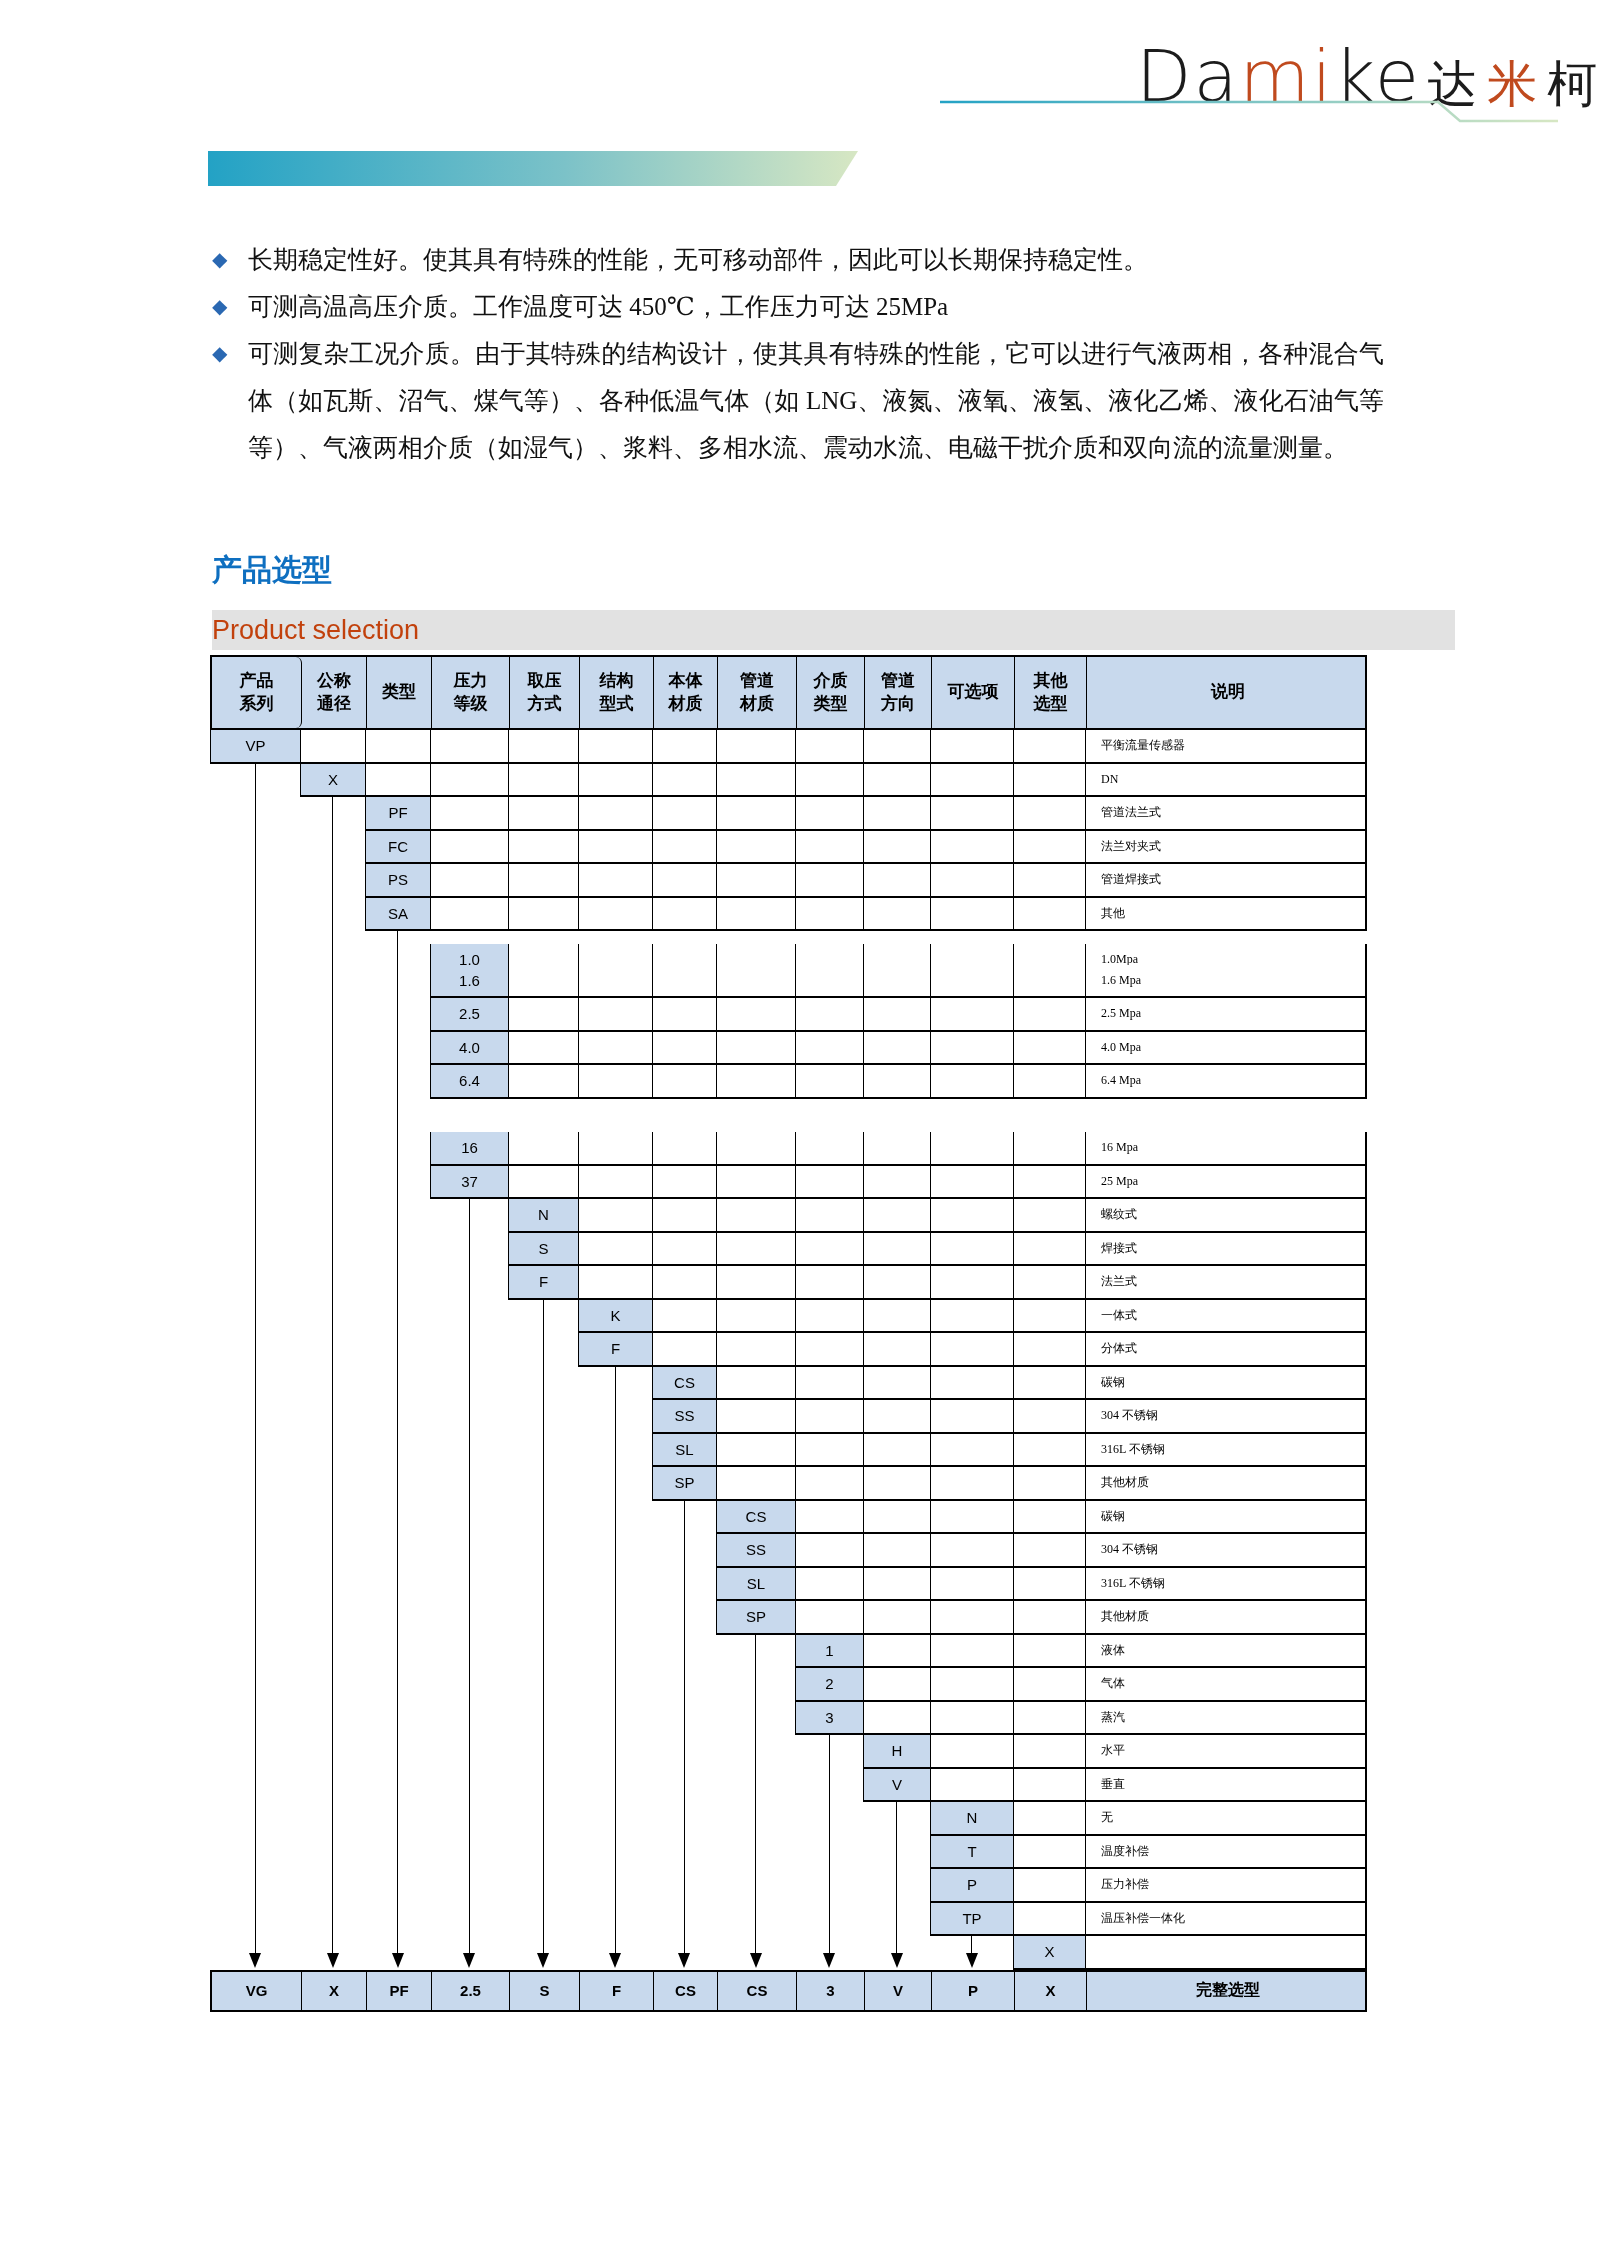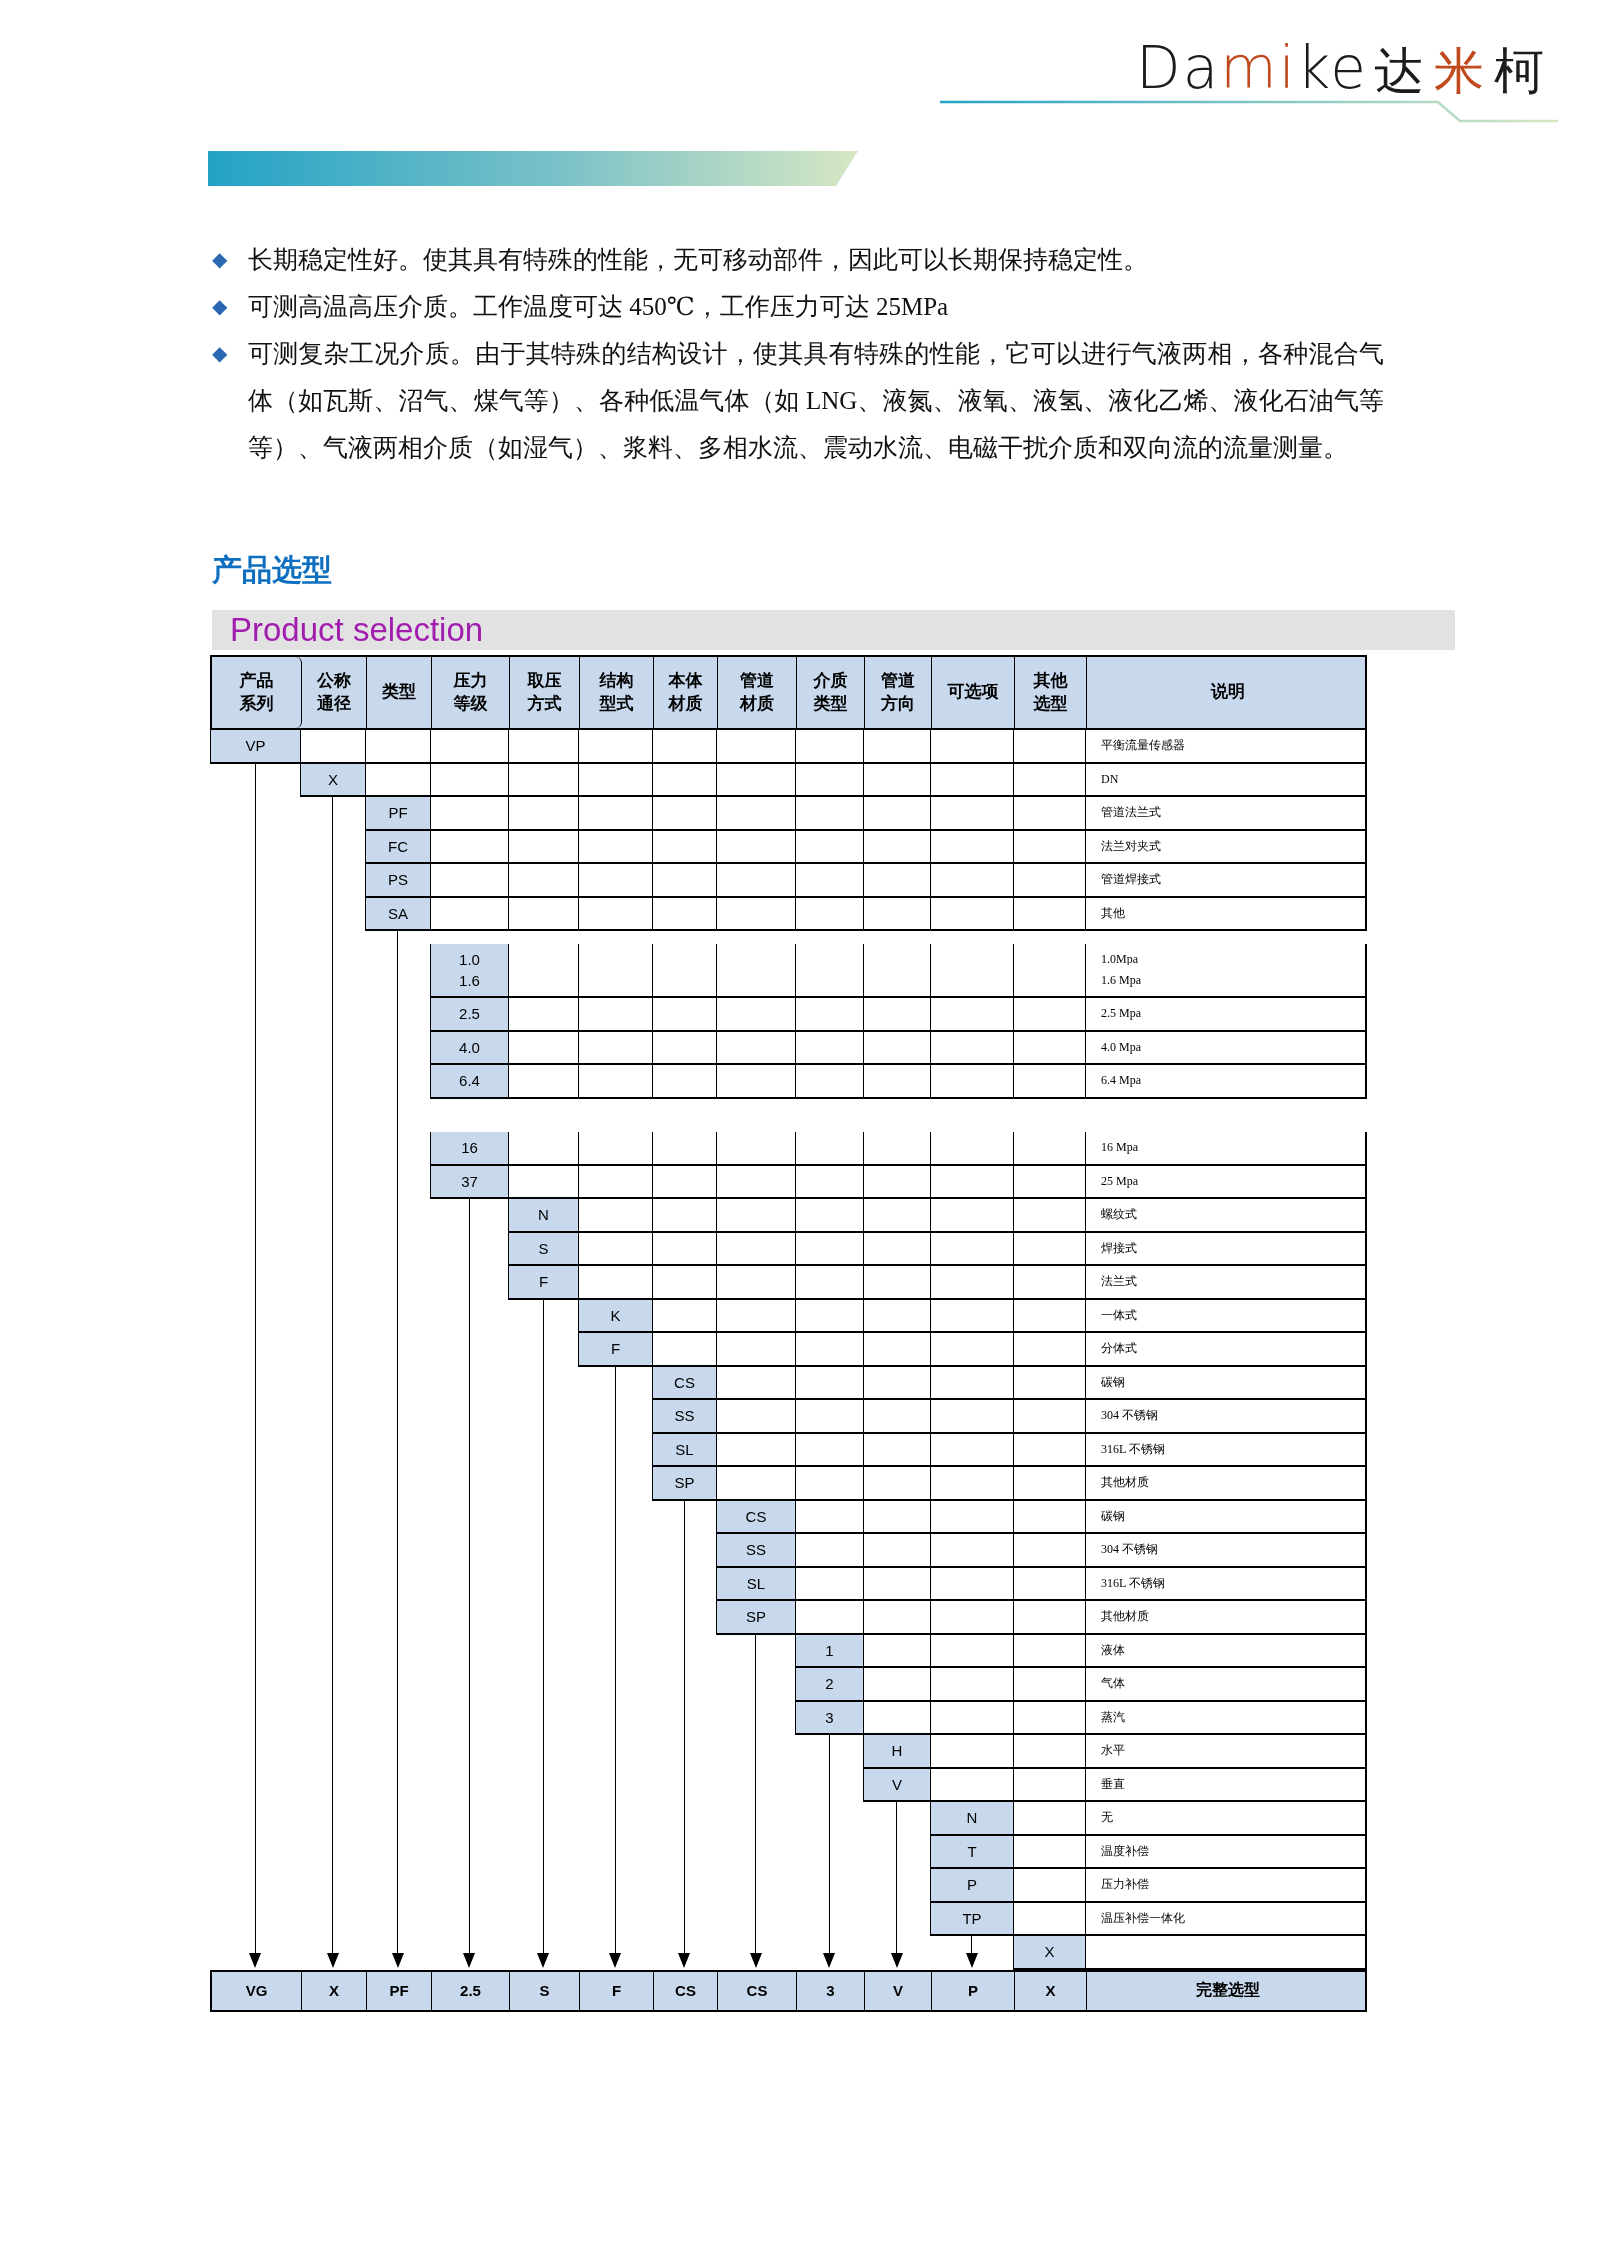--- a/index.html
+++ b/index.html
@@ -1,21 +1,21 @@
 <!DOCTYPE html>
 <html style="--tblue: #c8d9ed;"><head>
 <meta charset="utf-8">
 <style>
   html,body{margin:0;padding:0;background:#888;}
   #page{position:relative;width:1600px;height:2263px;background:#ffffff;overflow:hidden;
         font-family:"Liberation Sans","DejaVu Sans",sans-serif;}
 
   
   #logo{position:absolute;left:1136px;top:34px;display:flex;align-items:baseline;white-space:nowrap;}
-  #logo .lg-latin{font-size:58px;font-weight:300;letter-spacing:2px;font-family:"DejaVu Sans","Liberation Sans",sans-serif;}
+  #logo .lg-latin{font-size:72px;font-weight:300;letter-spacing:2px;font-family:"DejaVu Sans","Liberation Sans",sans-serif;}
   #logo .lg-cjk{font-size:50px;font-weight:300;letter-spacing:4px;margin-left:6px;}
   #logo .dark{color:#1c1c1c;}
   #logo .accent{color:#c04a1e;}
   #logo-line{position:absolute;left:930px;top:92px;width:650px;height:40px;}
 
   
   #teal-bar{position:absolute;left:208px;top:151px;width:650px;height:35px;
             background:linear-gradient(90deg,#23a2c5 0%,#7cc2c8 55%,#d7e7c3 100%);
             clip-path:polygon(0 0,100% 0,calc(100% - 22px) 100%,0 100%);}
 
@@ -23,21 +23,21 @@
   #features{position:absolute;left:212px;top:236px;width:1172px;color:#111;}
   .feature{display:flex;font-family:"Liberation Serif","DejaVu Serif",serif;
            font-size:25px;line-height:47px;}
   .feature .diamond{flex:0 0 36px;color:#2a68b2;font-size:20px;line-height:47px;
                     font-family:"DejaVu Sans",sans-serif;}
   .feature .ftext{flex:1;text-align:justify;}
 
   
   #section-title-zh{position:absolute;left:212px;top:550px;font-size:30px;font-weight:bold;color:#0e6fc0;}
   #section-title-en-bar{position:absolute;left:212px;top:610px;width:1243px;height:40px;background:#e2e2e2;}
-  #section-title-en-bar span{display:block;font-size:33px;line-height:40px;color:#a21caf;padding-left:18px;}
+  #section-title-en-bar span{display:block;font-size:27px;line-height:40px;color:#c2410c;padding-left:0;}
 
   
   #sel-table{position:absolute;left:210px;top:655px;width:1157px;height:1357px;}
   #sel-header{position:absolute;left:0;top:0;width:1157px;height:75px;
               border:2px solid #000;box-sizing:border-box;background:var(--tblue);}
   .hcell{position:absolute;top:0;bottom:0;border-right:1px solid #000;box-sizing:border-box;
          display:flex;align-items:center;justify-content:center;text-align:center;
          font-size:17px;font-weight:600;white-space:pre-line;line-height:1.35;color:#000;}
   .hcell.last{border-right:none;}
   #sel-rows{position:absolute;left:0;top:75px;width:1157px;height:1239.5px;}

